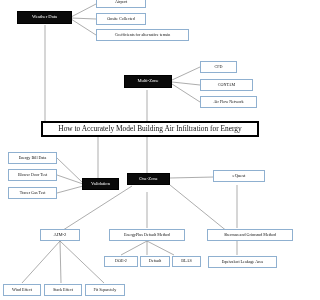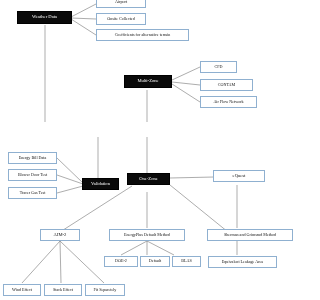--- a/index.html
+++ b/index.html
@@ -95,20 +95,23 @@
   </div>
 
   <div class="node leaf f4" style="left:200px;top:79px;width:53px;height:12px;">
     <span>CONTAM</span>
   </div>
 
   <div class="node leaf f4" style="left:200px;top:96px;width:57px;height:12px;">
     <span>Air Flow Network</span>
   </div>
 
+  <div class="node banner f6" style="left:41px;top:121px;width:218px;height:16px;">
+    <span>How to Accurately Model Building Air Infiltration for Energy</span>
+  </div>
 
   <div class="node leaf f4" style="left:8px;top:152px;width:49px;height:12px;">
     <span>Energy Bill Data</span>
   </div>
 
   <div class="node leaf f4" style="left:8px;top:169px;width:49px;height:12px;">
     <span>Blower Door Test</span>
   </div>
 
   <div class="node leaf f4" style="left:8px;top:187px;width:49px;height:12px;">

